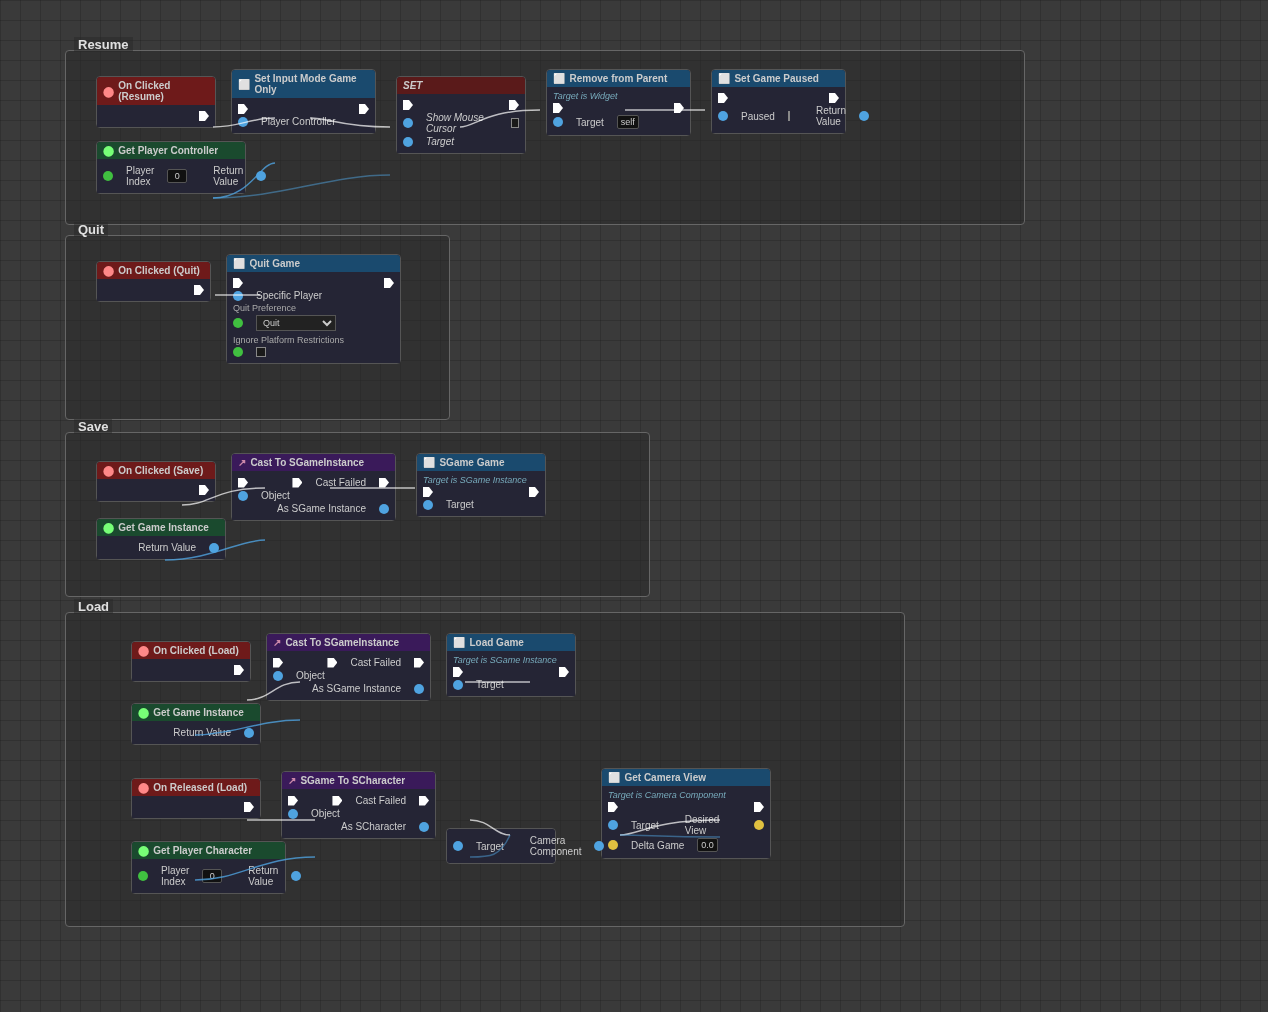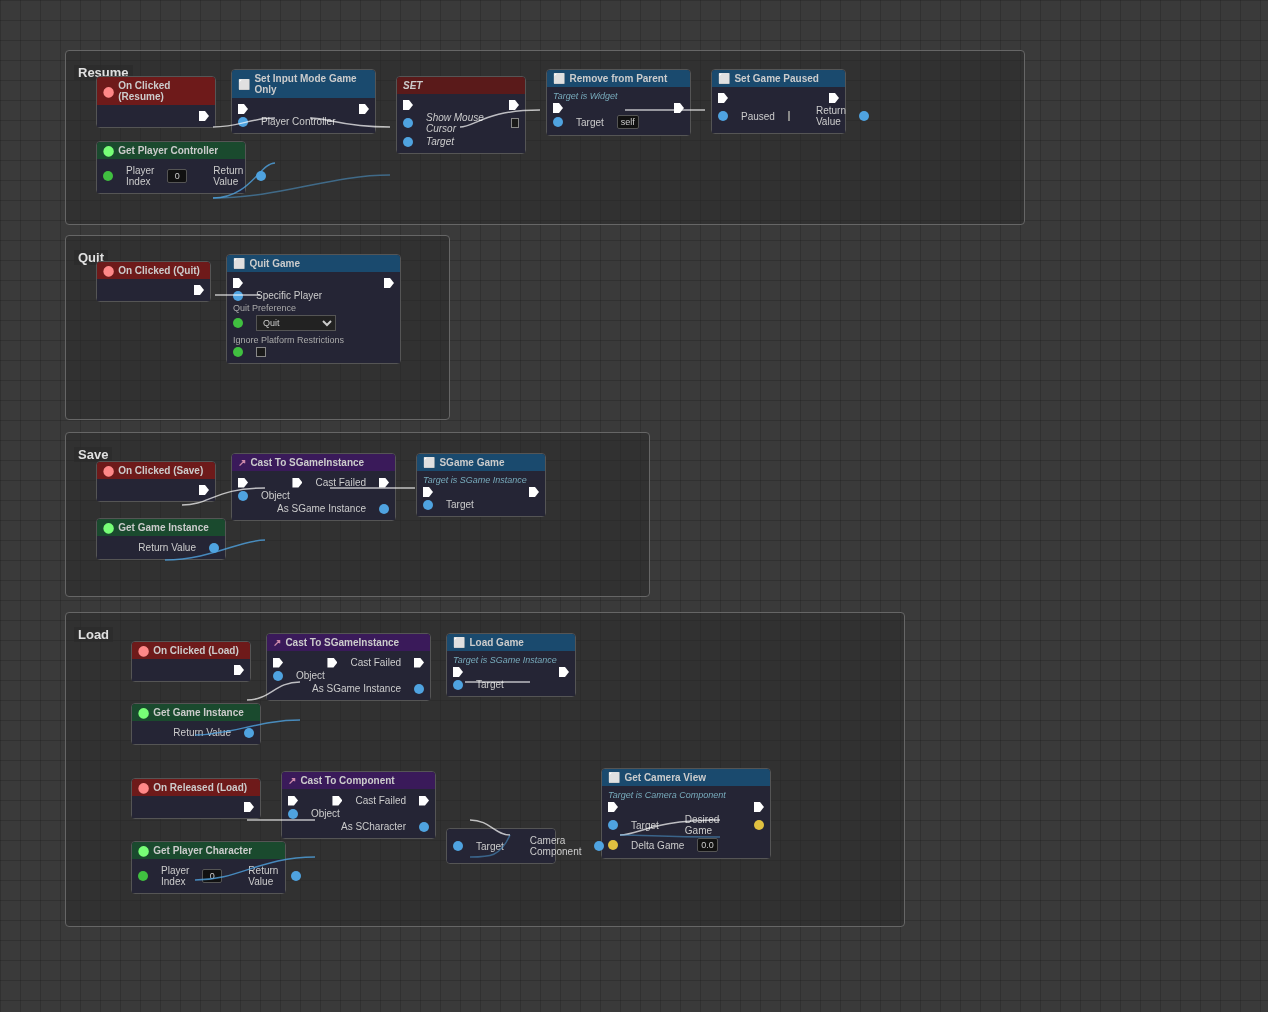--- a/index.html
+++ b/index.html
@@ -27,21 +27,20 @@
     }
     .section-title {
       position: absolute;
       top: -14px;
       left: 8px;
       font-size: 13px;
       font-weight: bold;
       color: #e0e0e0;
       background: rgba(40,40,40,0.5);
       padding: 0 4px;
-      margin-top: 28px;
     }
 
     
     .node {
       position: absolute;
       border-radius: 4px;
       background: #1a1a2e;
       border: 1px solid #555;
       min-width: 80px;
     }
@@ -468,21 +467,21 @@
     <div class="node-body">
       <div class="pin-row right">
         <div class="pin exec"></div>
       </div>
     </div>
   </div>
 
   <div class="node" style="left:215px;top:158px;width:155px;">
     <div class="node-header" style="background:#3a1a5a;">
       <span style="color:#c8a;">↗</span>
-      <span>Cast To Component</span>
+      <span>SGame To SCharacter</span>
     </div>
     <div class="node-body">
       <div class="pin-row">
         <div class="pin exec"></div>
         <span style="flex:1"></span>
         <div class="pin exec"></div>
         <span class="pin-label">Cast Failed</span>
         <div class="pin exec"></div>
       </div>
       <div class="pin-row">
@@ -505,21 +504,21 @@
       <div class="node-subtitle">Target is Camera Component</div>
       <div class="pin-row">
         <div class="pin exec"></div>
         <span style="flex:1"></span>
         <div class="pin exec"></div>
       </div>
       <div class="pin-row">
         <div class="pin blue-pin"></div>
         <span class="pin-label">Target</span>
         <span style="flex:1"></span>
-        <span class="pin-label">Desired Game</span>
+        <span class="pin-label">Desired View</span>
         <div class="pin yellow-pin" style="background:#e0c040;"></div>
       </div>
       <div class="pin-row">
         <div class="pin yellow-pin" style="background:#e0c040;"></div>
         <span class="pin-label">Delta Game</span>
         <span class="value-box">0.0</span>
       </div>
     </div>
   </div>
 

